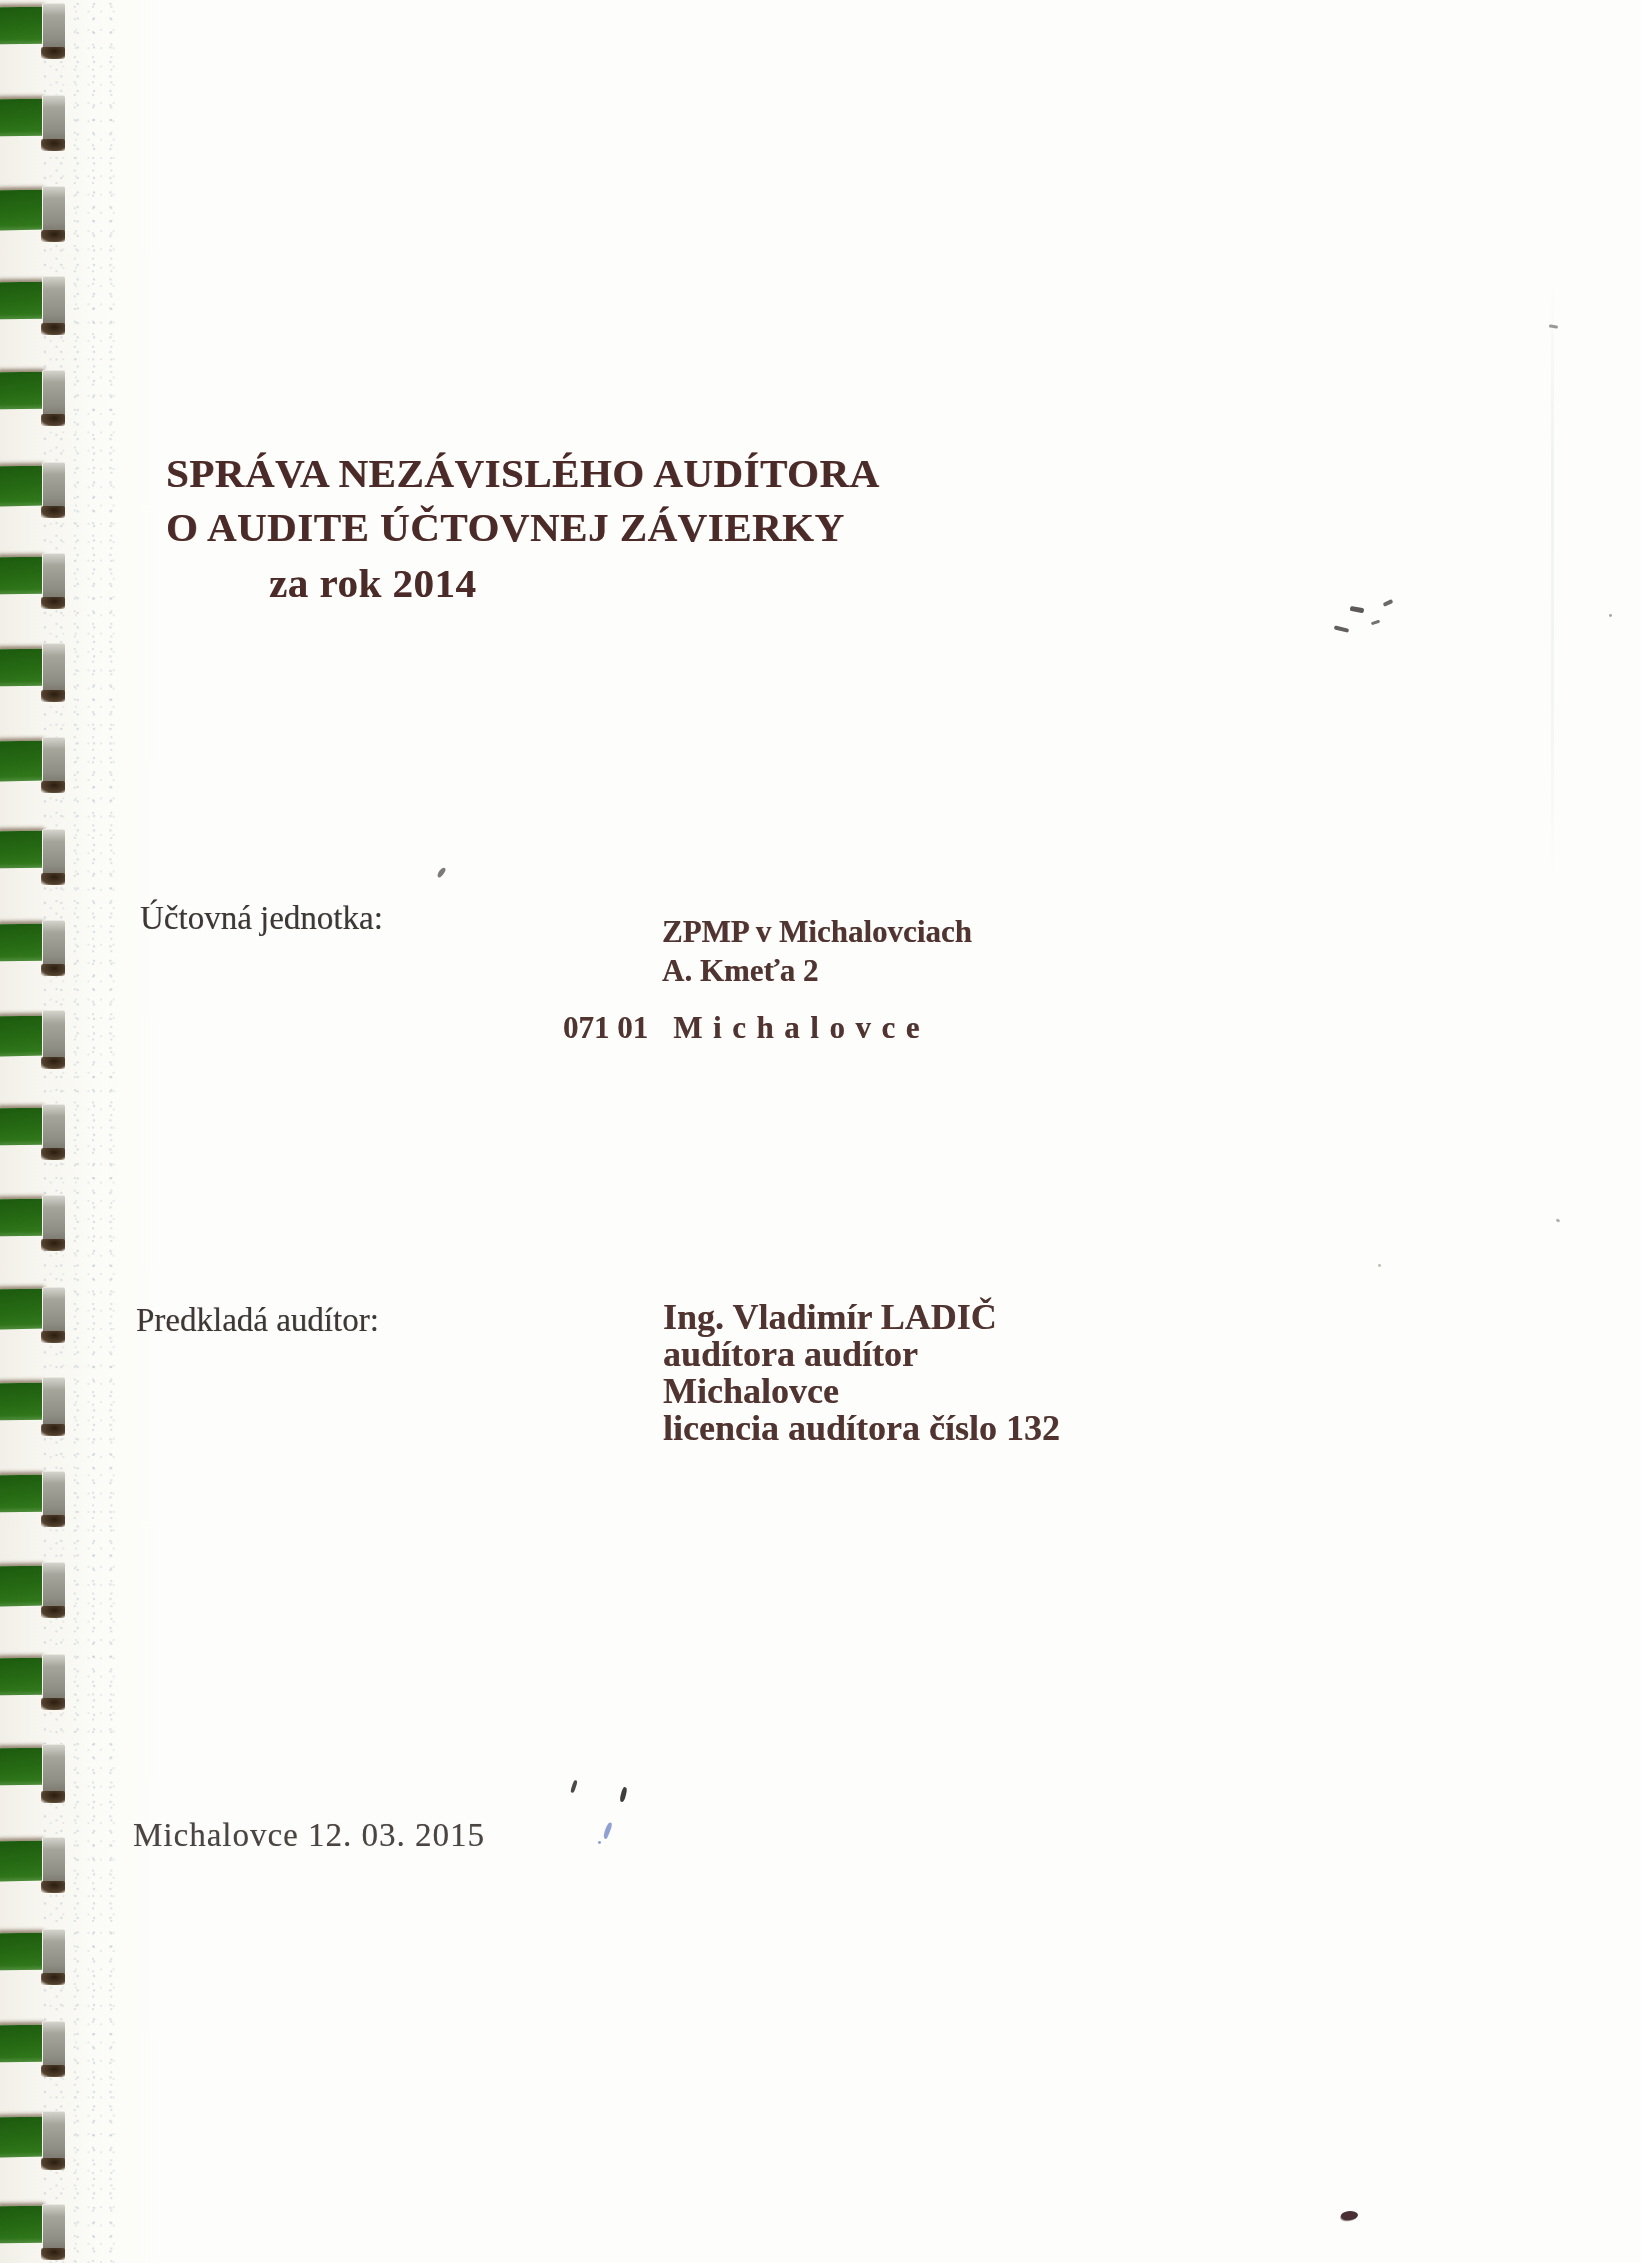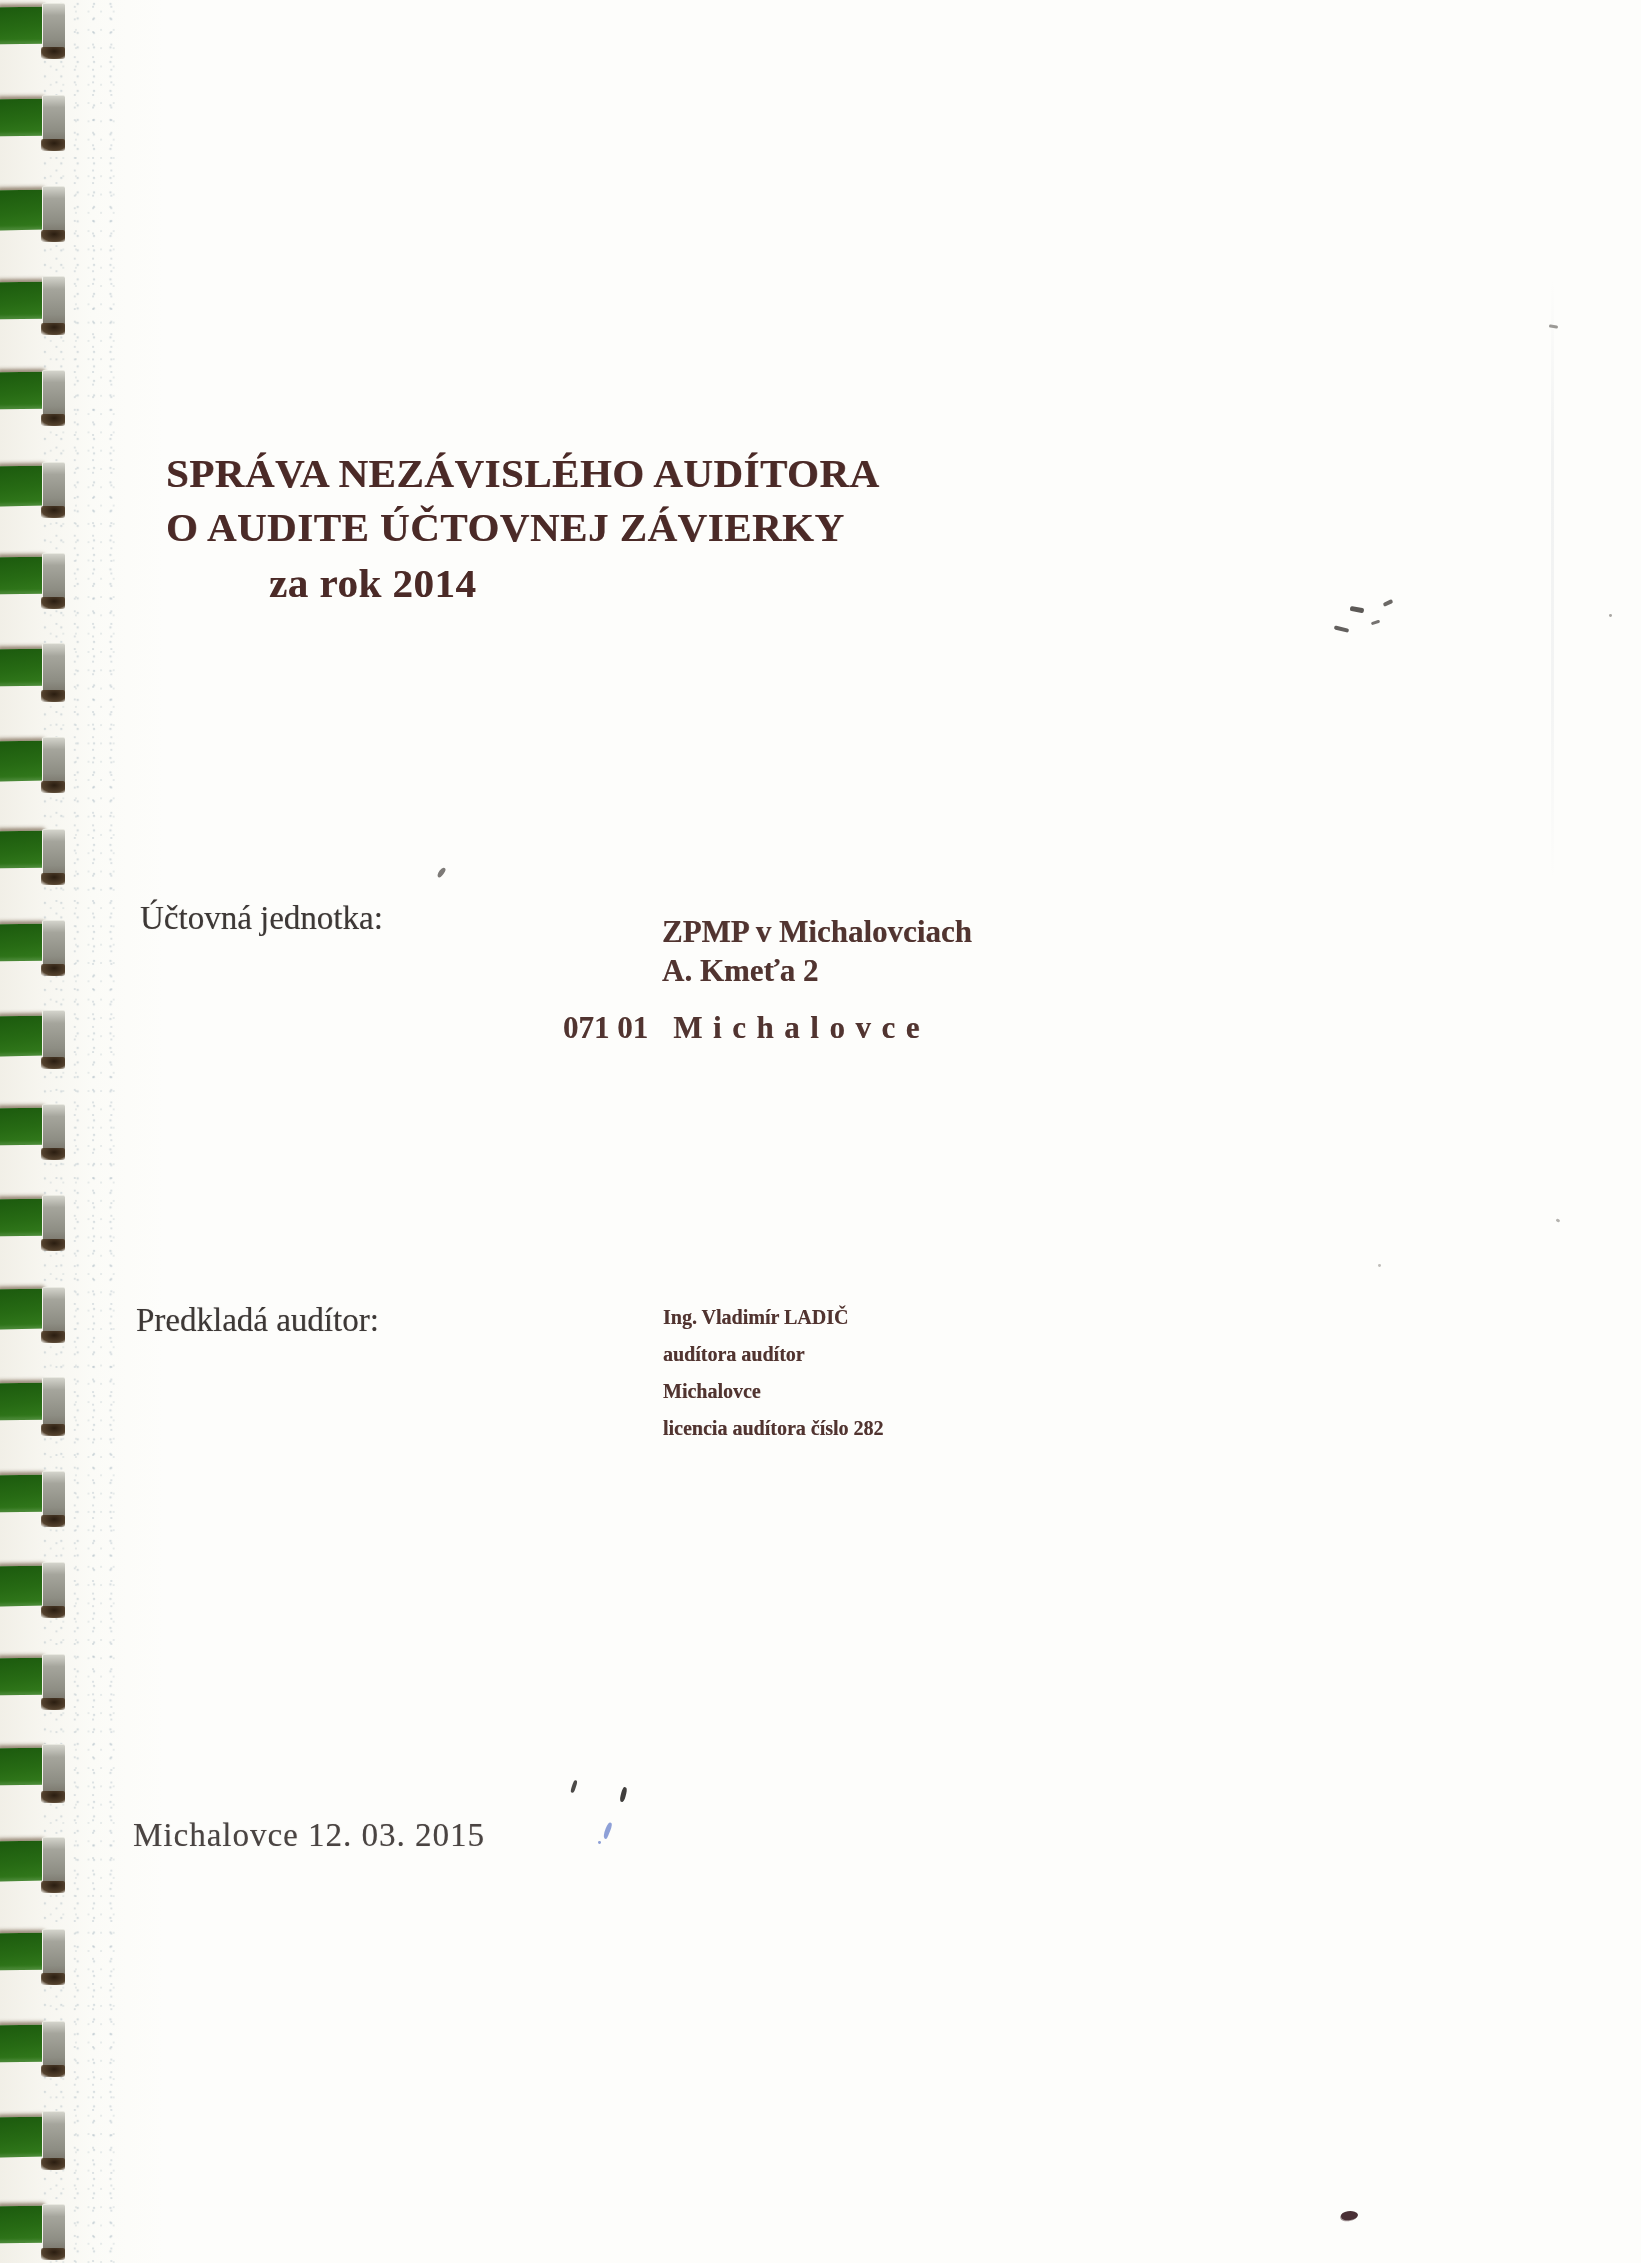--- a/index.html
+++ b/index.html
@@ -68,21 +68,21 @@
     font-weight: bold; font-size: 31px; color: var(--bold-ink, #513430);
     text-shadow: 0.3px 0.3px 0.6px rgba(81,52,48,0.5);
   }
 
   #entity-label  { left: 140px; top: 900px; }
   #entity-block  { left: 662px; top: 896px; line-height: 39px; margin-top: 16px; }
   #postal-line   { left: 563px; top: 1010px; font-family: Liberation Serif, serif; }
   #postal-line .city { letter-spacing: 0.34em; margin-left: 25px; }
 
   #auditor-label { left: 136px; top: 1302px; }
-  #auditor-block { left: 663px; top: 1299px; font-size: 20px; line-height: 37px; }
+  #auditor-block { left: 663px; top: 1299px; font-size: 36px; line-height: 37px; }
 
   #footer-date   { left: 133px; top: 1817px; letter-spacing: 1px; color: var(--footer-ink, #4a4442); }
 
   
   .mark { position: absolute; border-radius: 1.9px; }
   .m-d1 { left: 1334px; top: 627px; width: 14.5px; height: 3.9px; background: #63605e; transform: rotate(14deg); }
   .m-d2 { left: 1350px; top: 607px; width: 13.5px; height: 4.8px; background: #5c5956; transform: rotate(10deg); }
   .m-d3 { left: 1383px; top: 601px; width: 9.7px; height: 3.9px; background: #6b6865; transform: rotate(-25deg); }
   .m-d4 { left: 1371px; top: 621px; width: 8.7px;  height: 2.9px; background: #757270; transform: rotate(-18deg); }
   .m-d5 { left: 1549px; top: 325px; width: 8.7px;  height: 2.9px; background: #9a9894; transform: rotate(8deg); }
@@ -216,21 +216,21 @@
 </div>
 <div class="txt boldval" id="postal-line">
   <span>071 01</span><span class="city">Michalovce</span>
 </div>
 
 <div class="txt label" id="auditor-label">Predkladá audítor:</div>
 <div class="txt boldval" id="auditor-block">
   <div>Ing. Vladimír LADIČ</div>
   <div>audítora audítor</div>
   <div>Michalovce</div>
-  <div>licencia audítora číslo 282</div>
+  <div>licencia audítora číslo 132</div>
 </div>
 
 <div class="txt label" id="footer-date">Michalovce 12. 03. 2015</div>
 
 <div>
   <div class="mark m-d1"></div>
   <div class="mark m-d2"></div>
   <div class="mark m-d3"></div>
   <div class="mark m-d4"></div>
   <div class="mark m-d5"></div>

